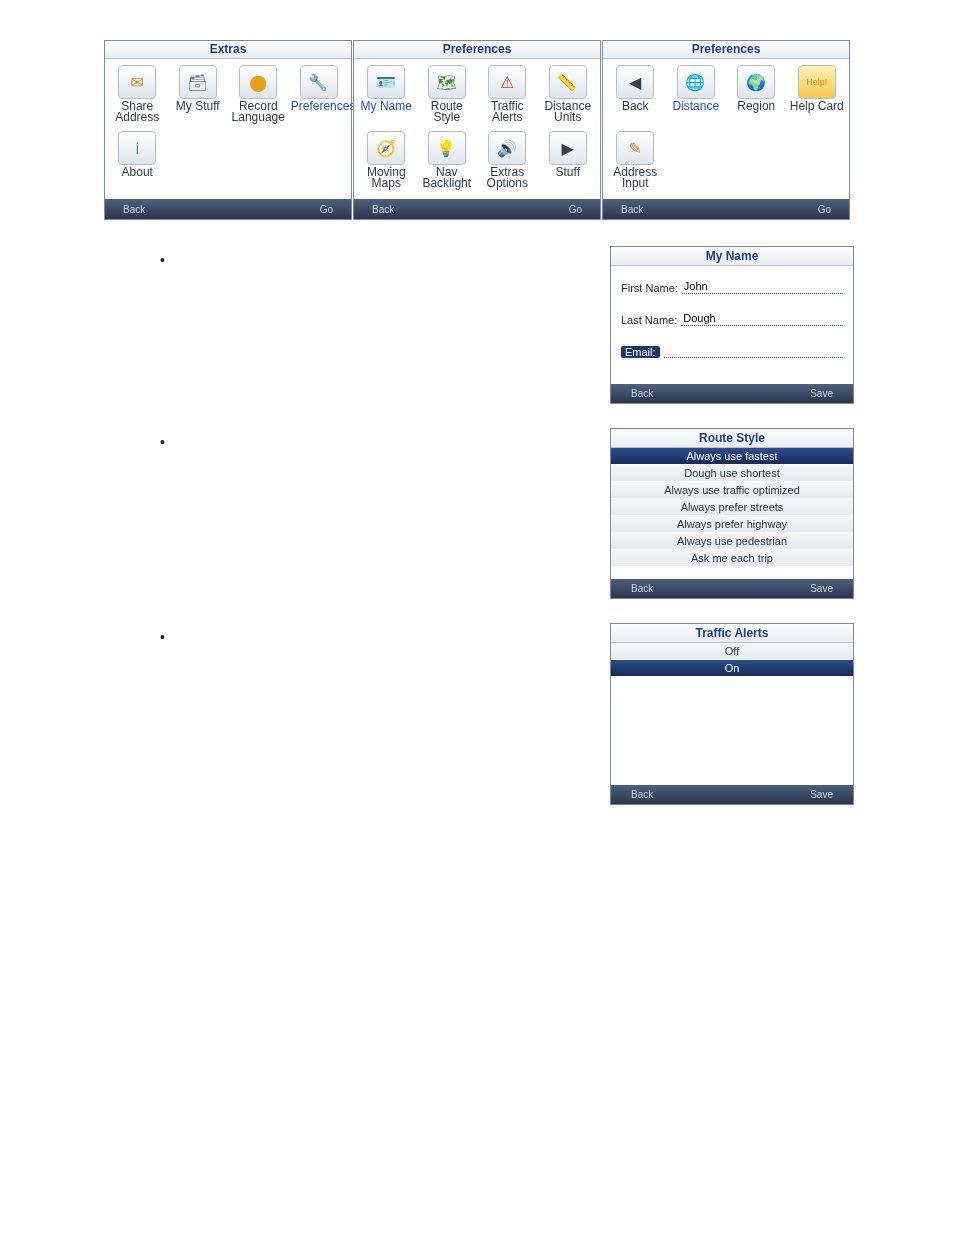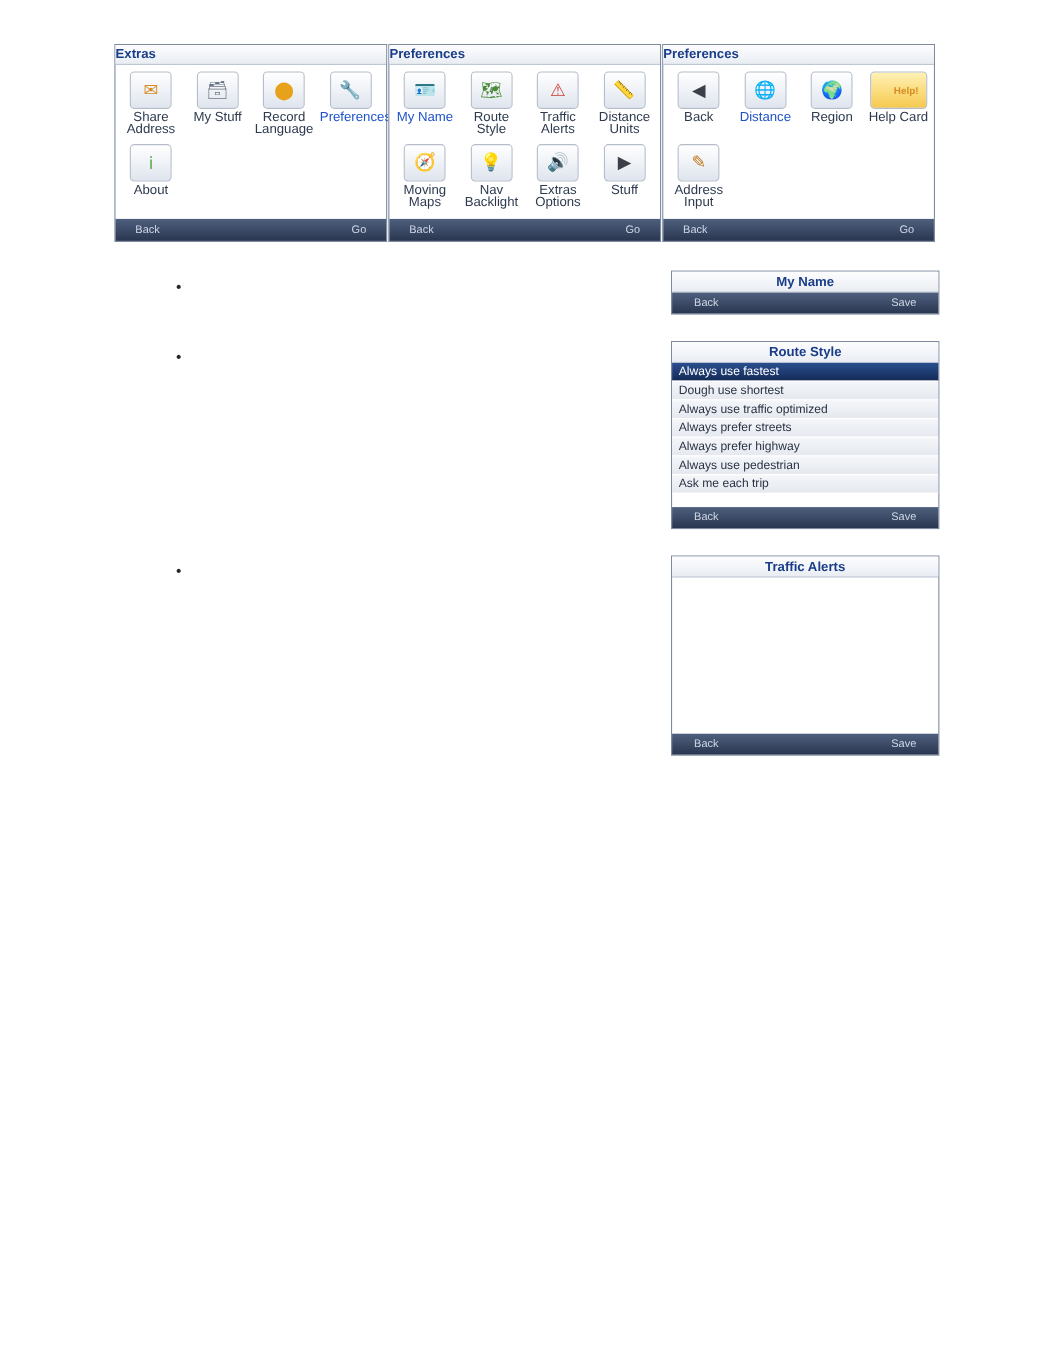--- a/index.html
+++ b/index.html
@@ -2,21 +2,21 @@
 <html><head>
 <meta charset="utf-8">
 <style>
   html,body{margin:0;padding:0;background:#fff;font-family:"Segoe UI",Tahoma,Arial,sans-serif;color:#262626;}
   body{width:954px;}
   .page{padding:40px 0 60px 0;}
 
   
   .shots-row{display:flex;justify-content:center;gap:1px;margin-bottom:26px;}
   .device{border:1px solid #7d8aa0;width:246px;background:#fff;display:flex;flex-direction:column;font-size:10px;}
-  .device-title{background:linear-gradient(#fdfdfe,#e9edf3);border-bottom:1px solid #b8c0cf;color:#1a3d88;font-weight:bold;font-size:12px;padding:1px 0 2px 0;}
+  .device-title{background:linear-gradient(#fdfdfe,#e9edf3);border-bottom:1px solid #b8c0cf;color:#1a3d88;font-weight:bold;text-align:center;font-size:12px;padding:1px 0 2px 0;}
   .device-grid{flex:1;display:grid;grid-template-columns:repeat(4,1fr);grid-auto-rows:66px;padding:4px 2px;}
   .app-btn{display:flex;flex-direction:column;align-items:center;justify-content:flex-start;gap:2px;padding-top:2px;text-align:center;color:#2d3a4e;cursor:pointer;}
   .app-btn .icon-box{width:36px;height:32px;border:1px solid #b5bdca;border-radius:4px;background:linear-gradient(#ffffff,#dfe5ee);display:flex;align-items:center;justify-content:center;font-size:16px;}
   .app-btn.selected .lbl{color:#1c52c9;}
   .app-btn .lbl{font-size:12px;line-height:11px;max-width:56px;}
   .device-footer{height:20px;background:linear-gradient(#4e607e,#2a3650);display:flex;justify-content:space-between;align-items:center;padding:0 18px;color:#cfd7e5;font-size:10px;}
   .device-footer .fbtn{cursor:pointer;}
 
   
   .section{display:flex;align-items:flex-start;margin:16px 0 24px 0;}
@@ -28,21 +28,21 @@
   .inset-footer{height:19px;background:linear-gradient(#4e607e,#2a3650);display:flex;justify-content:space-between;align-items:center;padding:0 20px;color:#cfd7e5;font-size:10px;}
   .inset-footer .fbtn{cursor:pointer;}
 
   
   .fld-row{display:flex;align-items:flex-end;margin-bottom:18px;font-size:11px;}
   .fld-label{white-space:nowrap;margin-right:4px;}
   .fld-label.hl{background:#1f386b;color:#fff;padding:0 4px;border-radius:2px;}
   .fld-input{flex:1;border:none;border-bottom:1px dotted #4a5870;font-size:11px;padding:0 2px 1px 2px;outline:none;background:transparent;}
 
   
-  .opt-list{padding:0;margin:0;}
+  .opt-list{padding:0;margin:0;text-align:center;}
   .opt{padding:2px 6px;font-size:11px;border-bottom:1px solid #ffffff;color:#2a3244;background:linear-gradient(#f4f6f9,#e5e9ef);cursor:pointer;}
   .opt.sel{background:linear-gradient(#2a4f8f,#142a56);color:#fff;}
 </style>
 </head>
 <body>
 
 <div class="page">
 
   <div class="shots-row" id="shots-row">
       <div class="device">
@@ -124,41 +124,55 @@
           </div>
           <div class="app-btn selected">
             <div class="icon-box" style="color: rgb(201, 122, 42);">🌐</div>
             <div class="lbl">Distance</div>
           </div>
           <div class="app-btn">
             <div class="icon-box" style="color: rgb(47, 115, 201);">🌍</div>
             <div class="lbl">Region</div>
           </div>
           <div class="app-btn">
-            <div class="icon-box" style="color: rgb(217, 139, 31); font-size: 9px; font-weight: bold; background: linear-gradient(rgb(255, 241, 181), rgb(246, 201, 79)); padding-left: 14px;">Help!</div>
+            <div class="icon-box" style="color: rgb(217, 139, 31); font-size: 9px; font-weight: normal; background: linear-gradient(rgb(255, 241, 181), rgb(246, 201, 79));">Help!</div>
             <div class="lbl">Help Card</div>
           </div>
           <div class="app-btn">
             <div class="icon-box" style="color: rgb(194, 123, 31);">✎</div>
             <div class="lbl">Address Input</div>
           </div>
         </div>
         <div class="device-footer">
           <span class="fbtn">Back</span>
           <span class="fbtn">Go</span>
         </div>
       </div>
     </div>
 
   <div class="section">
     <div class="bullet-zone">
         <span class="bullet-dot">•</span>
       </div>
     <div class="inset">
       <div class="inset-title">My Name</div>
+      <div class="inset-body">
+        <div class="fld-row">
+          <span class="fld-label">First Name:</span>
+          <input class="fld-input" value="John" style="">
+        </div>
+        <div class="fld-row">
+          <span class="fld-label">Last Name:</span>
+          <input class="fld-input" value="Dough" style="">
+        </div>
+        <div class="fld-row">
+          <span class="fld-label hl">Email:</span>
+          <input class="fld-input" value="" style="">
+        </div>
+      </div>
       <div class="inset-footer">
         <span class="fbtn">Back</span>
         <span class="fbtn">Save</span>
       </div>
     </div>
   </div>
 
   <div class="section">
     <div class="bullet-zone">
         <span class="bullet-dot">•</span>
@@ -181,20 +195,24 @@
       </div>
     </div>
   </div>
 
   <div class="section">
     <div class="bullet-zone">
         <span class="bullet-dot">•</span>
       </div>
     <div class="inset" style="min-height:180px;">
       <div class="inset-title">Traffic Alerts</div>
+      <div class="opt-list" id="trafficAlertsList">
+          <div class="opt">Off</div>
+          <div class="opt sel">On</div>
+        </div>
       <div style="flex:1;"></div>
       <div class="inset-footer">
         <span class="fbtn">Back</span>
         <span class="fbtn">Save</span>
       </div>
     </div>
   </div>
 
 </div>
 

